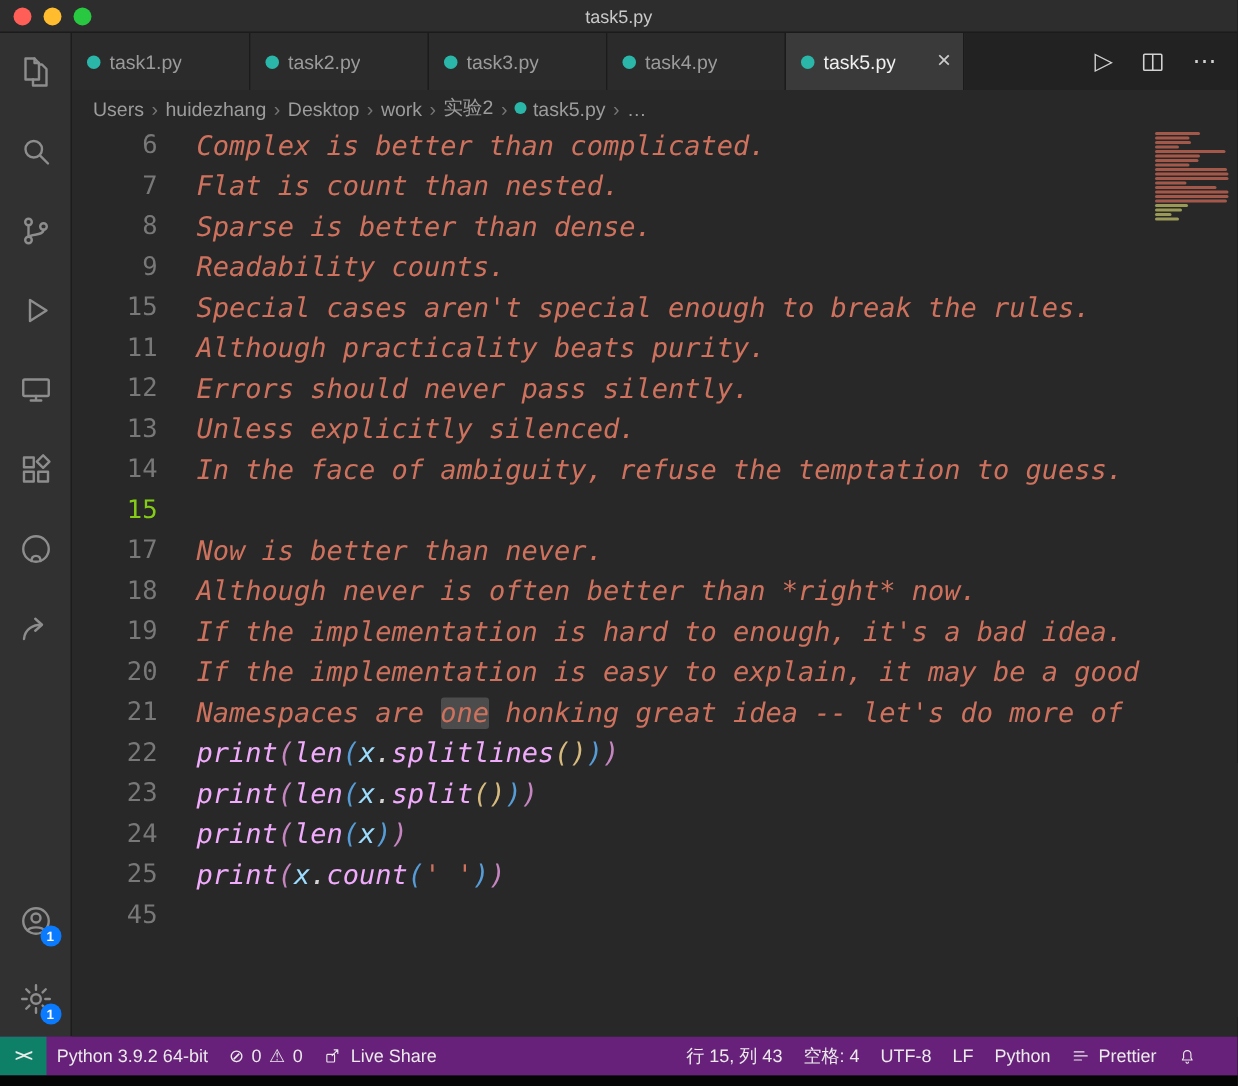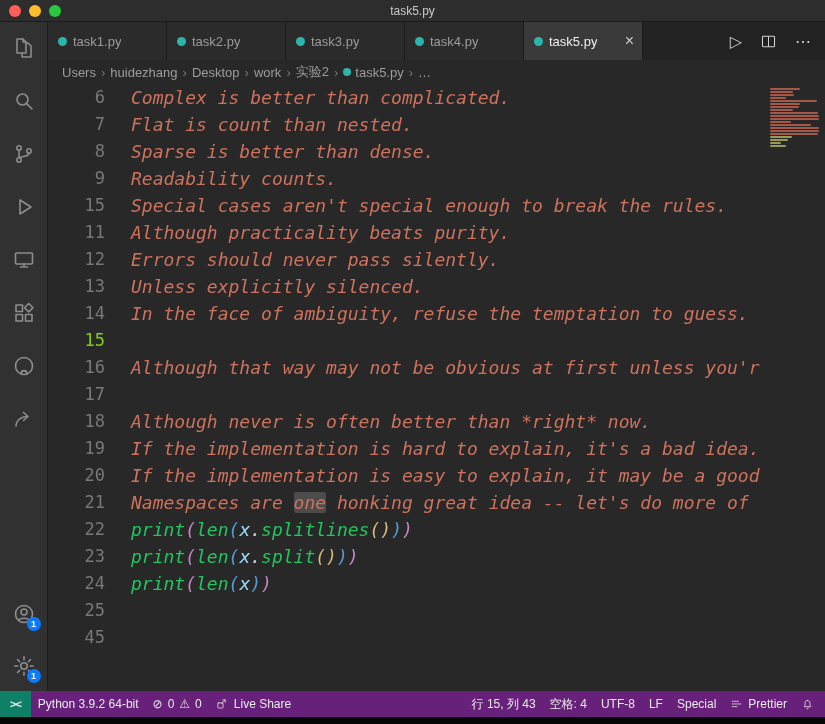--- a/index.html
+++ b/index.html
@@ -47,38 +47,38 @@
   .bc-item { display: flex; align-items: center; cursor: pointer; white-space: nowrap; }
 
   
   .editor { flex: 1 1 auto; min-height: 0; position: relative; background: #282828; overflow: hidden; font-family: "DejaVu Sans Mono", "Liberation Mono", monospace; font-size: 18px; }
   .line { display: flex; height: 27px; line-height: 27px; }
   .gutter { width: 57px; flex: 0 0 auto; text-align: right; color: #787878; font-size: 17px; user-select: none; }
   .line.current .gutter { color: #84cc16; }
   .code { padding-left: 26px; white-space: pre; color: #d4d4d4; font-style: italic; }
   .tk-str { color: #ce725e; }
   .tk-strhl { color: #ce725e; background: rgba(120,120,120,0.45); border-radius: 2px; }
-  .tk-fn { color: #22c55e; }
+  .tk-fn { color: #f0abfc; }
   .tk-var { color: #9cdcfe; }
   .tk-pun { color: #d4d4d4; }
   .tk-p1 { color: #c586c0; }
   .tk-p2 { color: #569cd6; }
   .tk-p3 { color: #d7ba7d; }
   .tk-cursor { display: inline-block; width: 2px; height: 20px; background: #ececec; vertical-align: middle; margin-right: -2px; }
 
   
   .minimap { position: absolute; top: 2px; right: 0; width: 60px; height: 100%; padding: 2px 4px 0 5px; cursor: pointer; }
   .mm-bar { height: 2px; margin-bottom: 1px; border-radius: 1px; }
 
   
   .statusbar { height: 26px; flex: 0 0 auto; background: #68217a; display: flex; align-items: stretch; color: #eaeaea; font-size: 12px; overflow: hidden; }
   .sb-item { display: flex; align-items: center; gap: 5px; padding: 0 7px; cursor: pointer; white-space: nowrap; }
   .sb-item svg { width: 13px; height: 13px; stroke: currentColor; fill: none; stroke-width: 1.4; stroke-linecap: round; stroke-linejoin: round; }
   .sb-item.remote { background: #0e8068; font-weight: bold; font-size: 11px; letter-spacing: -1px; padding: 0 10px; }
-  .sb-right { margin-left: auto; display: flex; align-items: stretch; padding-right: 4px; }
+  .sb-right { margin-left: auto; display: flex; align-items: stretch; padding-right: 20px; }
   .sb-ico { font-size: 12px; }
 
   .footer-strip { height: 7px; flex: 0 0 auto; background: #050505; }
 </style>
 </head>
 <body>
 
 <div class="window">
 
   <div class="titlebar">
@@ -255,33 +255,30 @@
               <div class="code"><span class="tk-str">Unless explicitly silenced.</span></div>
             </div>
             <div class="line">
               <div class="gutter">14</div>
               <div class="code"><span class="tk-str">In the face of ambiguity, refuse the temptation to guess.</span></div>
             </div>
             <div class="line current">
               <div class="gutter">15</div>
             </div>
             <div class="line">
-              <div class="gutter">16</div>
-              <div class="code"><span class="tk-str">Although that way may not be obvious at first unless you'r</span></div>
-            </div>
-            <div class="line">
               <div class="gutter">17</div>
+              <div class="code"><span class="tk-str">Now is better than never.</span></div>
             </div>
             <div class="line">
               <div class="gutter">18</div>
               <div class="code"><span class="tk-str">Although never is often better than *right* now.</span></div>
             </div>
             <div class="line">
               <div class="gutter">19</div>
-              <div class="code"><span class="tk-str">If the implementation is hard to explain, it's a bad idea.</span></div>
+              <div class="code"><span class="tk-str">If the implementation is hard to enough, it's a bad idea.</span></div>
             </div>
             <div class="line">
               <div class="gutter">20</div>
               <div class="code"><span class="tk-str">If the implementation is easy to explain, it may be a good</span></div>
             </div>
             <div class="line">
               <div class="gutter">21</div>
               <div class="code"><span class="tk-str">Namespaces are </span><span class="tk-strhl">one</span><span class="tk-str"> honking great idea -- let's do more of</span></div>
             </div>
             <div class="line">
@@ -291,20 +288,21 @@
             <div class="line">
               <div class="gutter">23</div>
               <div class="code"><span class="tk-fn">print</span><span class="tk-p1">(</span><span class="tk-fn">len</span><span class="tk-p2">(</span><span class="tk-var">x</span><span class="tk-pun">.</span><span class="tk-fn">split</span><span class="tk-p3">(</span><span class="tk-p3">)</span><span class="tk-p2">)</span><span class="tk-p1">)</span></div>
             </div>
             <div class="line">
               <div class="gutter">24</div>
               <div class="code"><span class="tk-fn">print</span><span class="tk-p1">(</span><span class="tk-fn">len</span><span class="tk-p2">(</span><span class="tk-var">x</span><span class="tk-p2">)</span><span class="tk-p1">)</span></div>
             </div>
             <div class="line">
               <div class="gutter">25</div>
+              <div class="code"><span class="tk-fn">print</span><span class="tk-p1">(</span><span class="tk-var">x</span><span class="tk-pun">.</span><span class="tk-fn">count</span><span class="tk-p2">(</span><span class="tk-str">' '</span><span class="tk-p2">)</span><span class="tk-p1">)</span></div>
             </div>
             <div class="line">
               <div class="gutter">45</div>
               <div class="code"></div>
             </div>
           </div>
         <div class="minimap">
             <div class="mm-bar" style="width: 30px; background: rgb(163, 88, 74);"></div>
             <div class="mm-bar" style="width: 23px; background: rgb(163, 88, 74);"></div>
             <div class="mm-bar" style="width: 24px; background: rgb(163, 88, 74);"></div>
@@ -347,21 +345,21 @@
           <rect x="3.5" y="9" width="9.5" height="9.5" rx="1"></rect>
           <path d="M10 10.5L17 3.5M12.5 3.5H17V8"></path>
         </svg>
       <span>Live Share</span>
     </div>
     <div class="sb-right">
       <div class="sb-item">行 15, 列 43</div>
       <div class="sb-item">空格: 4</div>
       <div class="sb-item">UTF-8</div>
       <div class="sb-item">LF</div>
-      <div class="sb-item">Special</div>
+      <div class="sb-item">Python</div>
       <div class="sb-item">
         <svg viewBox="0 0 24 24">
             <path d="M4 6h12M4 11h16M4 16h9"></path>
           </svg>
         <span>Prettier</span>
       </div>
       <div class="sb-item">
         <svg viewBox="0 0 24 24">
             <path d="M12 4.5c-2.8 0-4.5 2-4.5 4.5v4.2L6 16h12l-1.5-2.8V9c0-2.5-1.7-4.5-4.5-4.5z"></path>
             <path d="M10.5 18.5c.2 1 .7 1.5 1.5 1.5s1.3-.5 1.5-1.5"></path>

